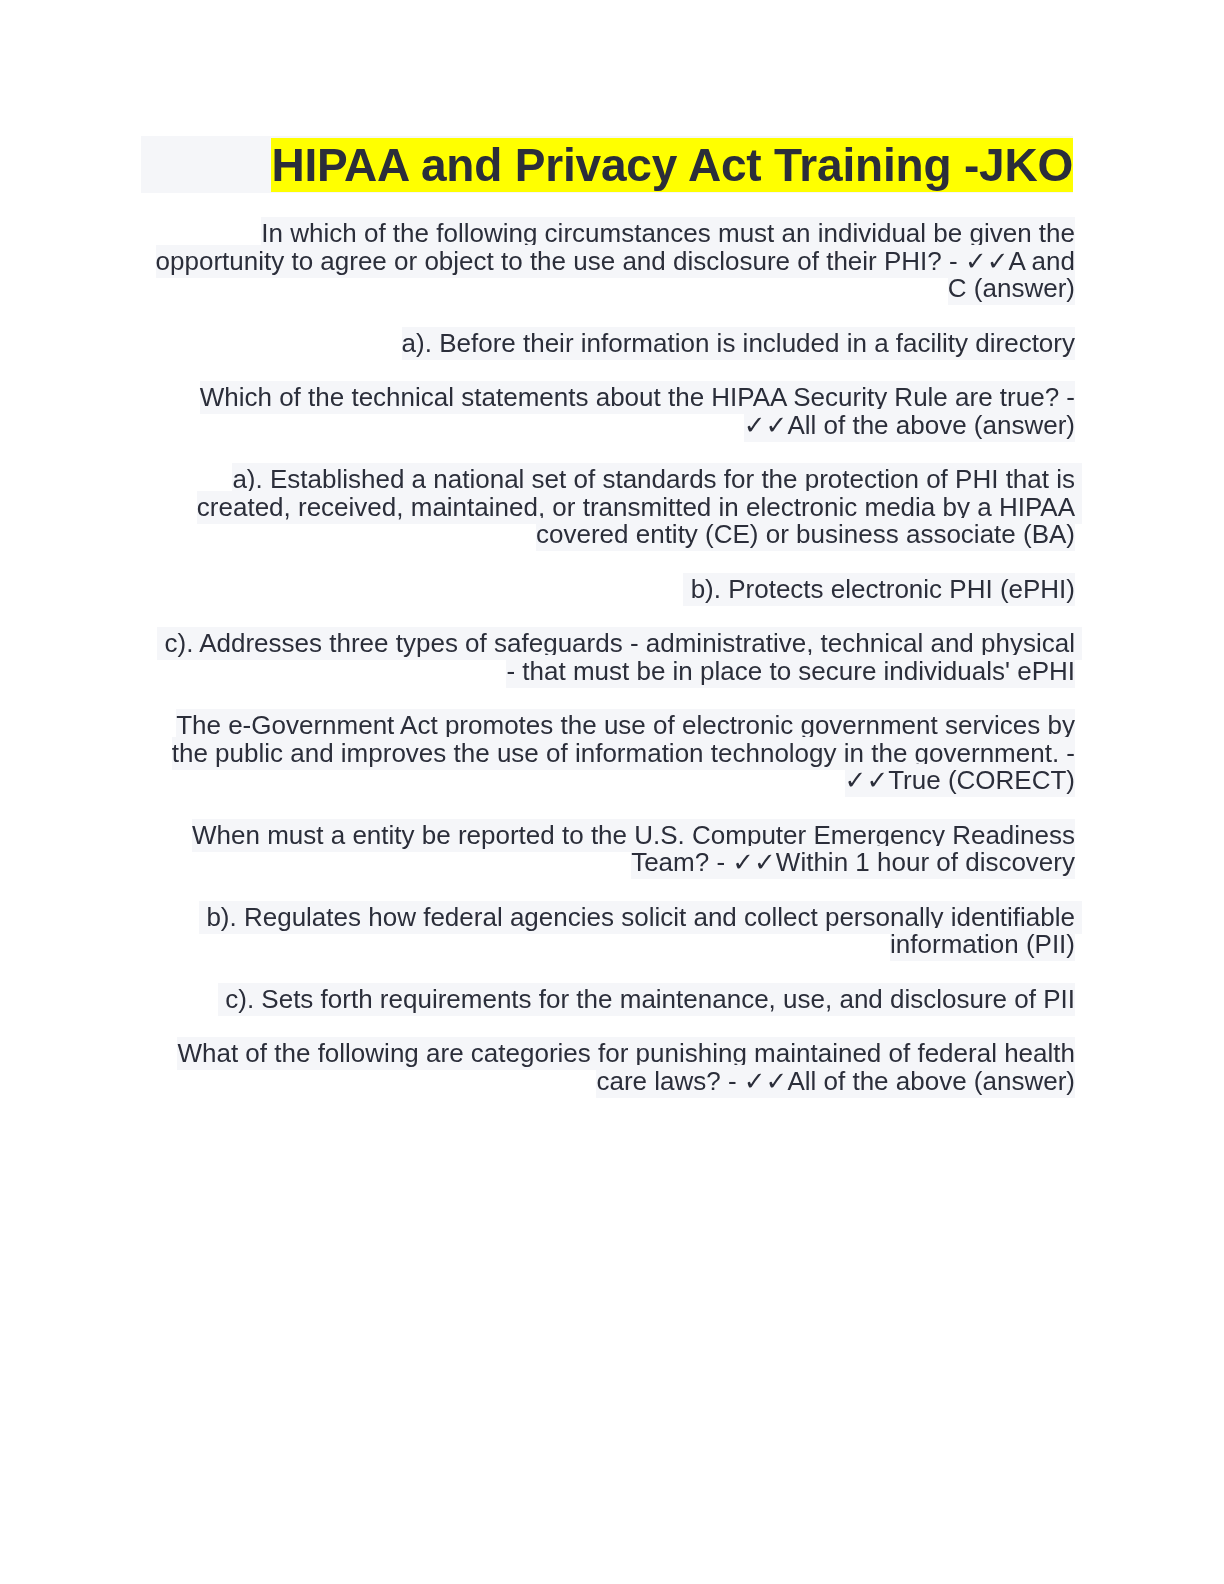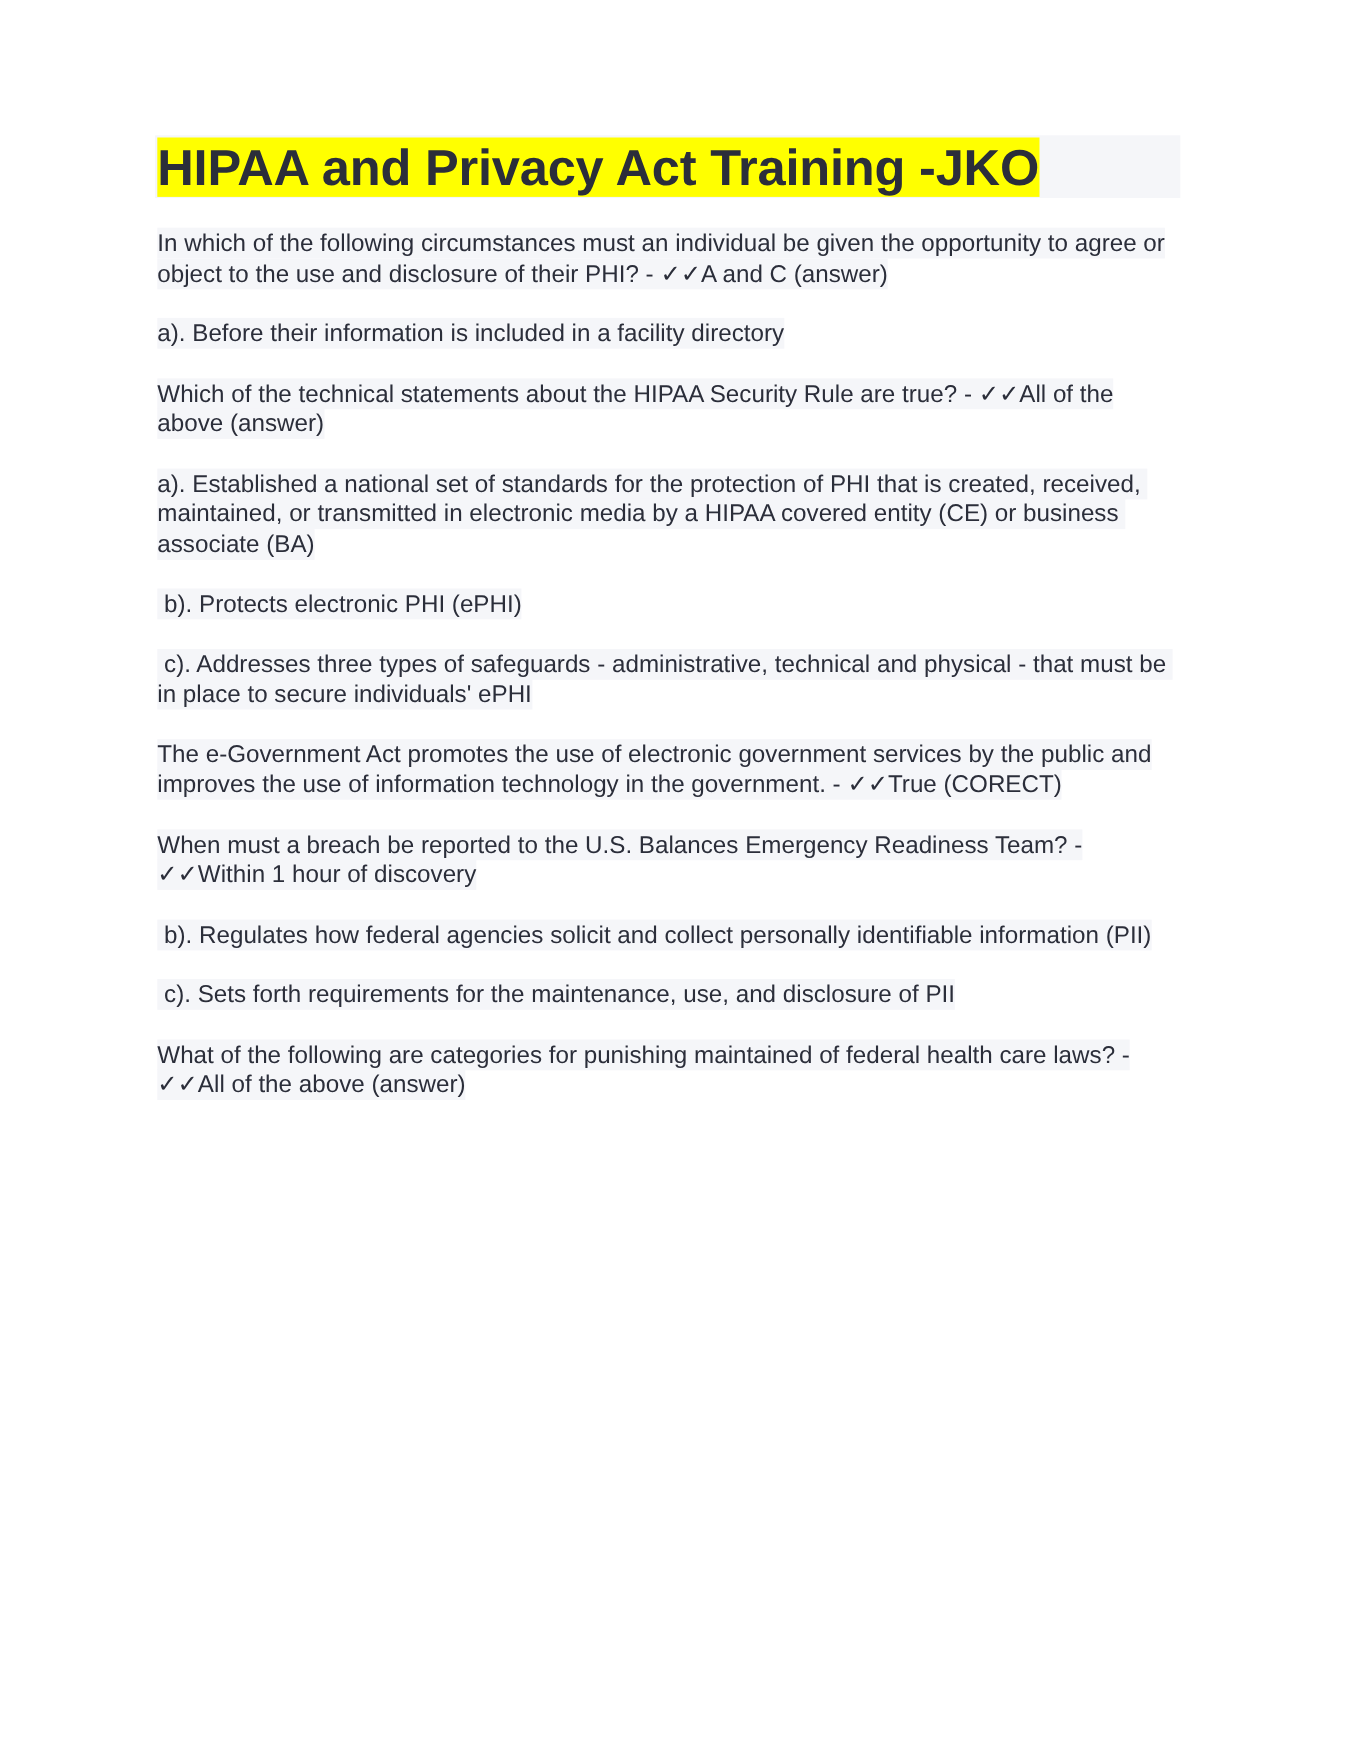--- a/index.html
+++ b/index.html
@@ -11,22 +11,23 @@
       width: 1224px;
       height: 1584px;
       position: relative;
       overflow: hidden;
       font-family: "Liberation Sans", sans-serif;
       color: #2b2e3a;
     }
     .page {
       position: absolute;
       left: 143px;
-      top: 123px;
+      top: 136px;
       width: 932px;
+      text-align: right;
     }
     .title-block {
       background: #f5f6f9;
       width: 932px;
       height: 57px;
       margin-left: -2px;
       padding-left: 2px;
       box-sizing: border-box;
       position: relative;
     }
@@ -39,21 +40,21 @@
       height: 54px;
       margin-top: 2px;
       letter-spacing: -0.2px;
       white-space: nowrap;
       color: #2b2e3a;
     }
     .content {
       margin-top: 27px;
     }
     .para {
-      font-size: 22px;
+      font-size: 26px;
       line-height: 27.5px;
       margin: 0 0 27px 0;
     }
     .para span.hl {
       background: #f5f6f9;
       box-decoration-break: clone;
       -webkit-box-decoration-break: clone;
       padding: 1px 0 2px 0;
     }
     .check {
@@ -74,20 +75,20 @@
     <p class="para"><span class="hl" style="white-space:pre-wrap">a). Before their information is included in a facility directory</span></p>
 
     <p class="para"><span class="hl"><span>Which of the technical statements about the HIPAA Security Rule are true? - </span><span class="check">✓✓</span><span>All of the above (answer)</span></span></p>
     <p class="para"><span class="hl" style="white-space:pre-wrap">a). Established a national set of standards for the protection of PHI that is created, received, maintained, or transmitted in electronic media by a HIPAA covered entity (CE) or business associate (BA)</span></p>
     <p class="para"><span class="hl" style="white-space:pre-wrap"> b). Protects electronic PHI (ePHI)</span></p>
     <p class="para"><span class="hl" style="white-space:pre-wrap"> c). Addresses three types of safeguards - administrative, technical and physical - that must be in place to secure individuals' ePHI</span></p>
 
 
     <p class="para"><span class="hl"><span>The e-Government Act promotes the use of electronic government services by the public and improves the use of information technology in the government. - </span><span class="check">✓✓</span><span>True (CORECT)</span></span></p>
 
-    <p class="para"><span class="hl"><span>When must a breach be reported to the U.S. Balances Emergency Readiness Team? - </span><span class="check">✓✓</span><span>Within 1 hour of discovery</span></span></p>
+    <p class="para"><span class="hl"><span>When must a entity be reported to the U.S. Computer Emergency Readiness Team? - </span><span class="check">✓✓</span><span>Within 1 hour of discovery</span></span></p>
 
     <p class="para"><span class="hl" style="white-space:pre-wrap"> b). Regulates how federal agencies solicit and collect personally identifiable information (PII)</span></p>
     <p class="para"><span class="hl" style="white-space:pre-wrap"> c). Sets forth requirements for the maintenance, use, and disclosure of PII</span></p>
 
     <p class="para"><span class="hl"><span>What of the following are categories for punishing maintained of federal health care laws? - </span><span class="check">✓✓</span><span>All of the above (answer)</span></span></p>
   </div>
 </div>
 
 </body></html>

